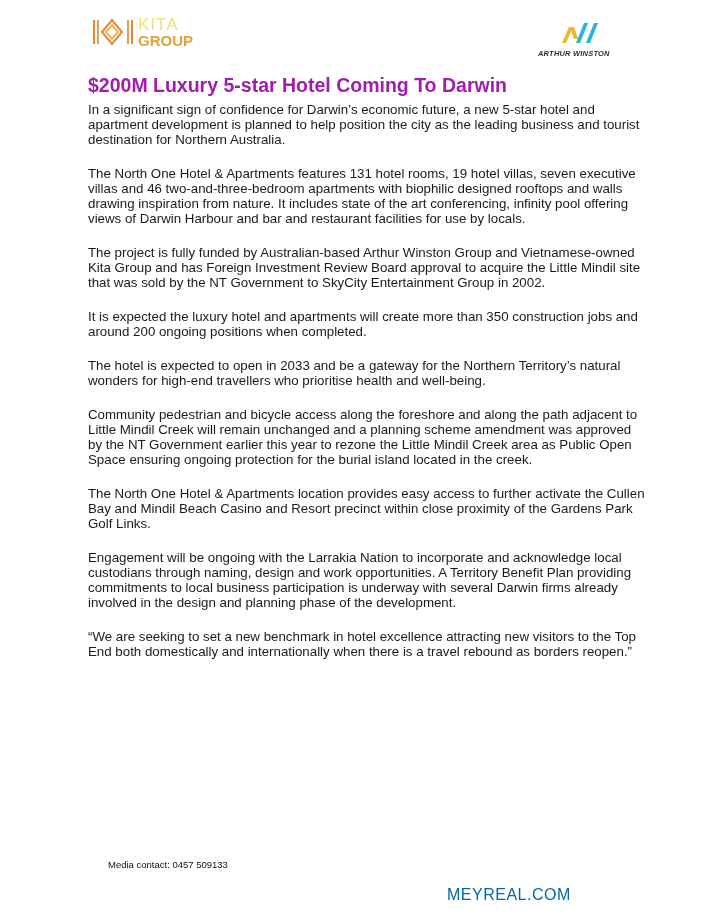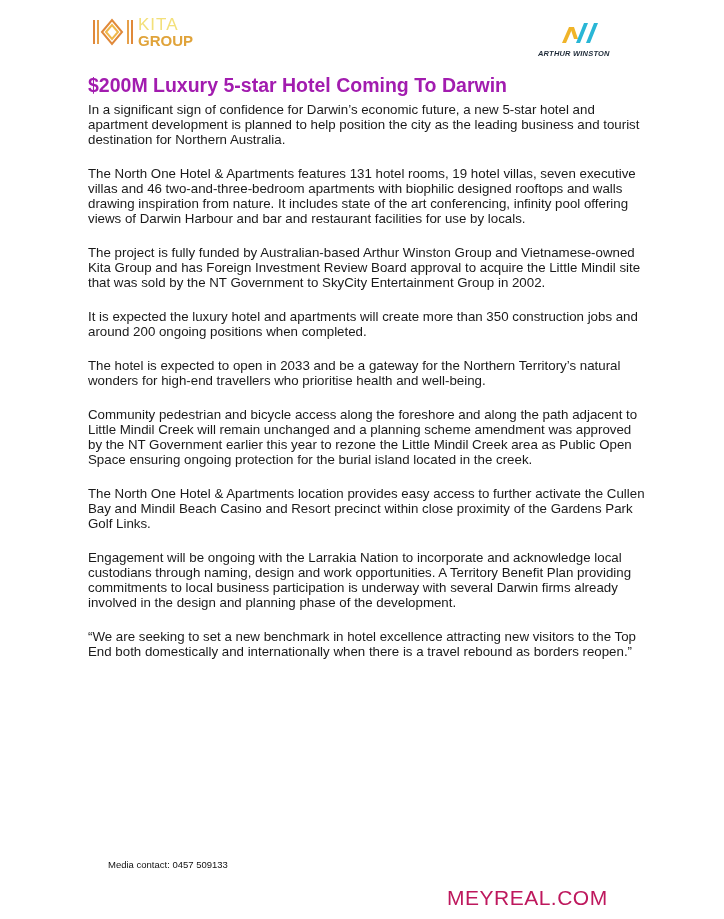--- a/index.html
+++ b/index.html
@@ -11,21 +11,21 @@
   .kita-text { margin-left: 4px; display: flex; flex-direction: column; line-height: 1; }
   .kita-top { font-size: 17px; color: #f3e07a; letter-spacing: 1px; font-weight: normal; }
   .kita-bottom { font-size: 15px; color: #e0a33a; font-weight: bold; }
   .aw-logo { position: absolute; left: 538px; top: 21px; width: 84px; height: 40px; text-align: left; font-style: italic; }
   .aw-mark { width: 40px; height: 24px; display: block; margin: 0 auto; }
   .aw-text { font-size: 7.5px; font-weight: bold; color: #1e2a38; letter-spacing: 0.2px; margin-top: 4px; white-space: nowrap; }
   .content { position: absolute; left: 88px; top: 72px; width: 560px; }
   h1 { font-size: 19.5px; font-weight: bold; margin: 0 0 4px 0; line-height: 26px; color: #a21caf; }
   p.body { font-size: 13.3px; line-height: 15px; margin: 0 0 19px 0; color: #1a1a1a; }
   .footer-contact { position: absolute; left: 88px; top: 859px; font-size: 9.5px; color: #111; margin-left: 20px; }
-  .watermark { position: absolute; left: 447px; top: 886px; font-size: 21px; color: #be185d; letter-spacing: 0.5px; }
+  .watermark { position: absolute; left: 447px; top: 886px; font-size: 16px; color: #0369a1; letter-spacing: 0.5px; }
 </style>
 </head>
 <body>
 
 <div class="header">
   <div class="kita-logo">
     <svg class="kita-mark" viewBox="0 0 42 30">
       <g fill="none" stroke-width="2">
         <path d="M2 3 V27" stroke="#e0893a"></path>
         <path d="M6 3 V27" stroke="#e6a04a"></path>

